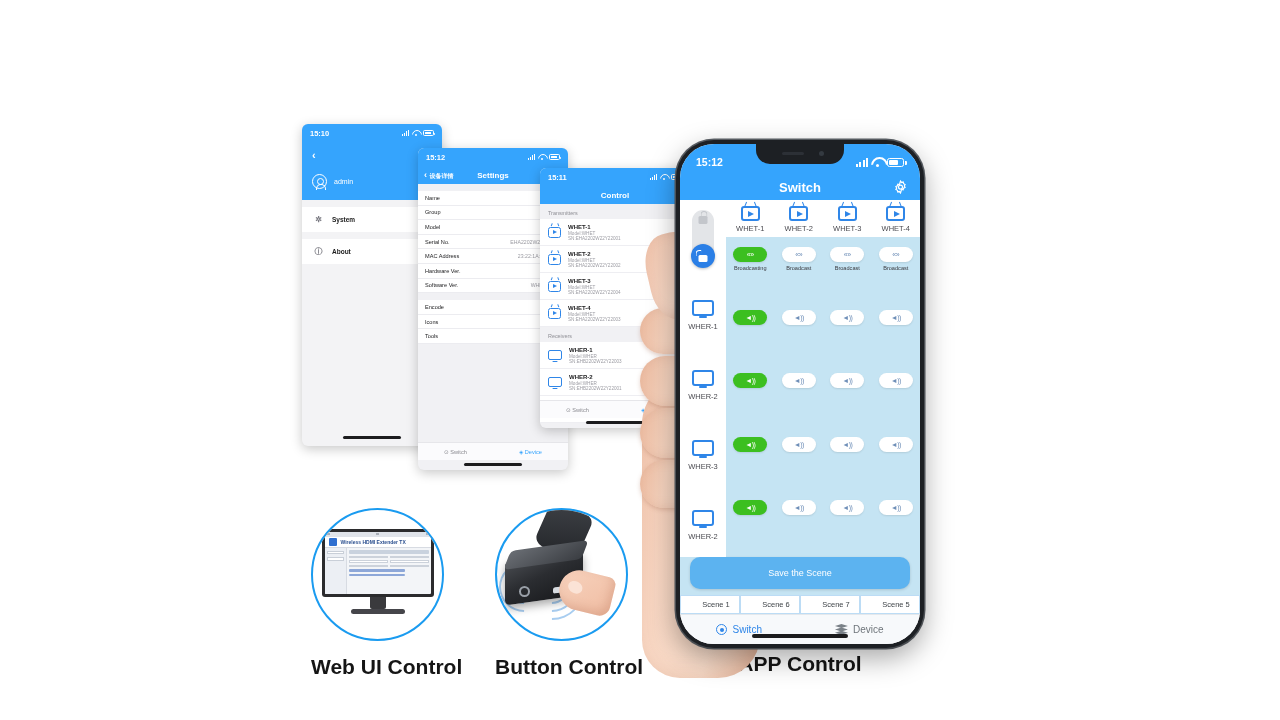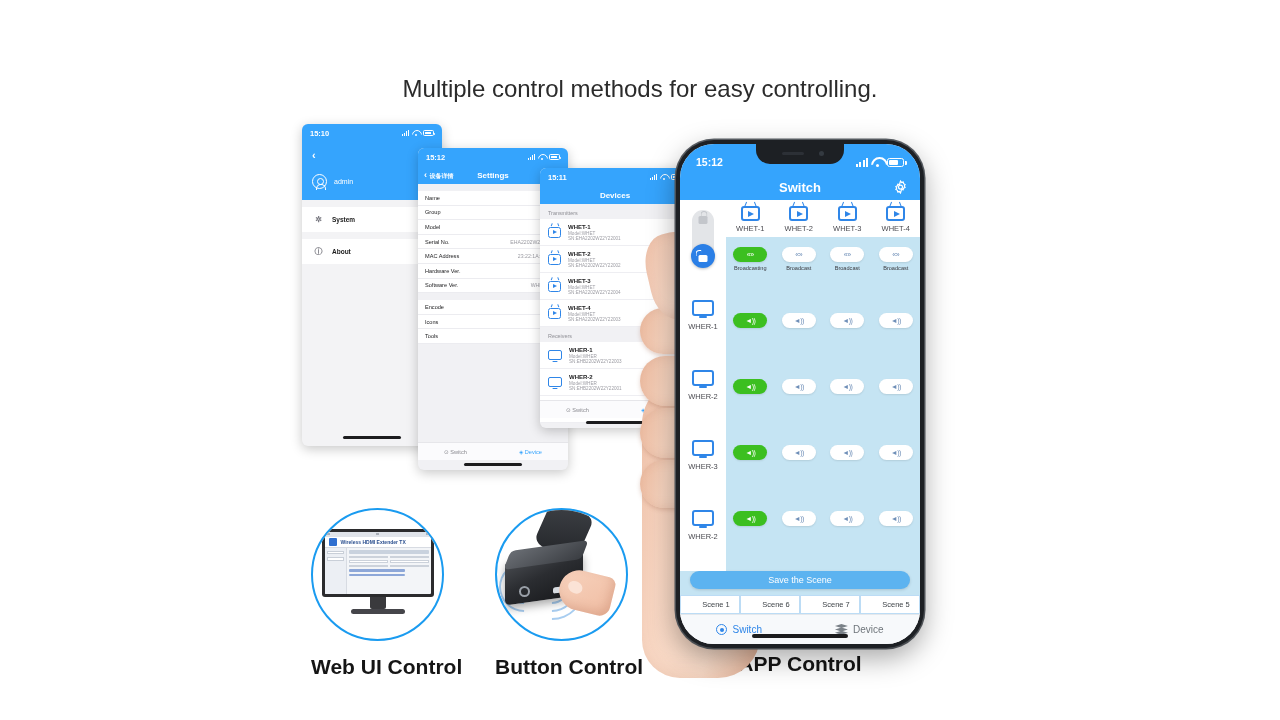--- a/index.html
+++ b/index.html
@@ -252,21 +252,21 @@
     width:34px;height:15px;border-radius:9px;display:flex;align-items:center;justify-content:center;
     background:#fff; box-shadow:0 1px 2px rgba(0,0,0,.1);
   }
   .pill.on { background:#3cbf20; }
   .pill .gl { font-size:7px; color:#6f8fb8; letter-spacing:-.5px; }
   .pill.on .gl { color:#fff; }
   .cap { font-size:5.6px; color:#3b3b40; }
 
   .p-bottom { background:#c5e4f3; padding:0 10px 6px; }
   .save-btn {
-    width:100%; height:18px; background:#5cb3f0; color:#fff; border-radius:10px;
+    width:100%; height:32px; background:#5cb3f0; color:#fff; border-radius:10px;
     display:flex; align-items:center; justify-content:center; font-size:9px;
     box-shadow:0 1px 3px rgba(0,0,0,.15);
     text-align:center;
   }
   .scenes { display:flex; background:#fff; }
   .scenes .sc {
     flex:1; height:19px; border:.8px solid #bcdcf5; display:flex; align-items:center;
     justify-content:center; font-size:7.5px; color:#3f4448;padding-left:12px;
   }
   .p-tabs {
@@ -369,21 +369,20 @@
   .featlabel-app{
     position:absolute; left:700px; top:652px; width:200px; text-align:center;
     font-size:21px; font-weight:bold; color:#151515;
   }
 </style>
 </head>
 <body>
 
 <div class="page">
 
-  <div class="subtitle">Multiple control methods for easy controlling.</div>
 
   <div class="shot" id="shot1">
     <div class="statusbar">
       <span>15:10</span>
       <span class="sb-icons">
         <span class="sig">
             <i></i>
             <i></i>
             <i></i>
             <i></i>
@@ -487,21 +486,21 @@
             <i></i>
             <i></i>
             <i></i>
             <i></i>
           </span>
         <span class="wifi"></span>
         <span class="batt"></span>
       </span>
     </div>
     <div class="navbar">
-      <span class="navtitle">Devices</span>
+      <span class="navtitle">Control</span>
       <span class="gear">⚙</span>
     </div>
 
     <div class="sect">Transmitters</div>
     <div class="drow">
       <span class="tvicon">
           <span></span>
         </span>
       <span class="dtxt">
         <span class="dn" style="display:block">WHET-1</span>

